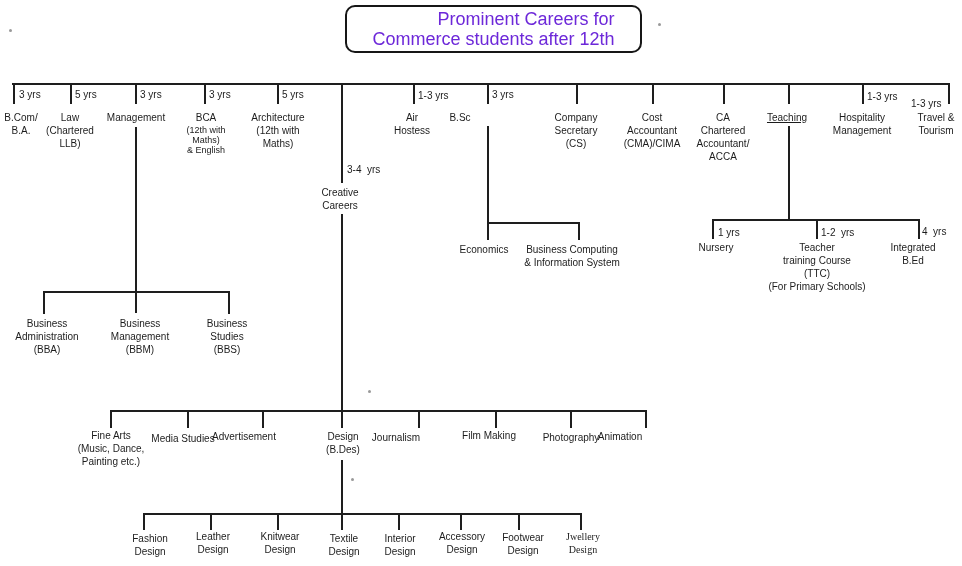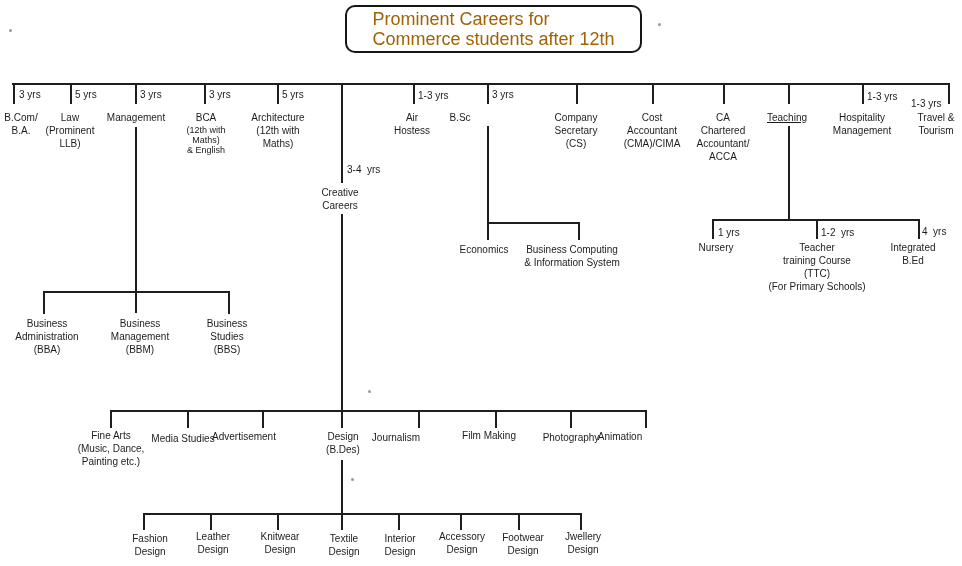--- a/index.html
+++ b/index.html
@@ -37,23 +37,23 @@
     position:absolute;
     left:345px;top:5px;
     width:293px;height:44px;
     border:2px solid #161616;
     border-radius:10px;
     display:flex;align-items:center;justify-content:center;
   }
   .title-text{
     font-size:18px;
     line-height:20px;
-    text-align:left;
+    text-align:right;
     white-space:pre-line;
-    color:#a16207;
+    color:#6d28d9;
   }
   .dot{position:absolute;width:3px;height:3px;border-radius:50%;background:#555;opacity:.6;}
 </style>
 </head>
 <body>
 
 <div id="stage">
   <div class="title-box">
     <div class="title-text">Prominent Careers for
 Commerce students after 12th</div>
@@ -100,21 +100,21 @@
       <div class="vline" style="left: 143px; top: 513px; height: 17px;"></div>
       <div class="vline" style="left: 210px; top: 513px; height: 17px;"></div>
       <div class="vline" style="left: 277px; top: 513px; height: 17px;"></div>
       <div class="vline" style="left: 398px; top: 513px; height: 17px;"></div>
       <div class="vline" style="left: 460px; top: 513px; height: 17px;"></div>
       <div class="vline" style="left: 518px; top: 513px; height: 17px;"></div>
       <div class="vline" style="left: 580px; top: 513px; height: 17px;"></div>
       <div class="node-label" style="left: 21px; top: 111px;">B.Com/
 B.A.</div>
       <div class="node-label" style="left: 70px; top: 111px;">Law
-(Prominent
+(Chartered
 LLB)</div>
       <div class="node-label" style="left: 136px; top: 111px;">Management</div>
       <div class="node-label" style="left: 206px; top: 111px;">BCA</div>
       <div class="node-label" style="left: 278px; top: 111px;">Architecture
 (12th with
 Maths)</div>
       <div class="node-label" style="left: 340px; top: 186px;">Creative
 Careers</div>
       <div class="node-label" style="left: 412px; top: 111px;">Air
 Hostess</div>
@@ -171,21 +171,21 @@
       <div class="node-label" style="left: 280px; top: 530px;">Knitwear
 Design</div>
       <div class="node-label" style="left: 344px; top: 532px;">Textile
 Design</div>
       <div class="node-label" style="left: 400px; top: 532px;">Interior
 Design</div>
       <div class="node-label" style="left: 462px; top: 530px;">Accessory
 Design</div>
       <div class="node-label" style="left: 523px; top: 531px;">Footwear
 Design</div>
-      <div class="node-label" style="left: 583px; top: 530px;">Jwellery
+      <div class="node-label" style="left: 583px; top: 530px; font-family: Liberation Serif, serif;">Jwellery
 Design</div>
       <div class="year-label" style="left: 19px; top: 89px;">3 yrs</div>
       <div class="year-label" style="left: 75px; top: 89px;">5 yrs</div>
       <div class="year-label" style="left: 140px; top: 89px;">3 yrs</div>
       <div class="year-label" style="left: 209px; top: 89px;">3 yrs</div>
       <div class="year-label" style="left: 282px; top: 89px;">5 yrs</div>
       <div class="year-label" style="left: 347px; top: 164px;">3-4  yrs</div>
       <div class="year-label" style="left: 418px; top: 90px;">1-3 yrs</div>
       <div class="year-label" style="left: 492px; top: 89px;">3 yrs</div>
       <div class="year-label" style="left: 867px; top: 91px;">1-3 yrs</div>

